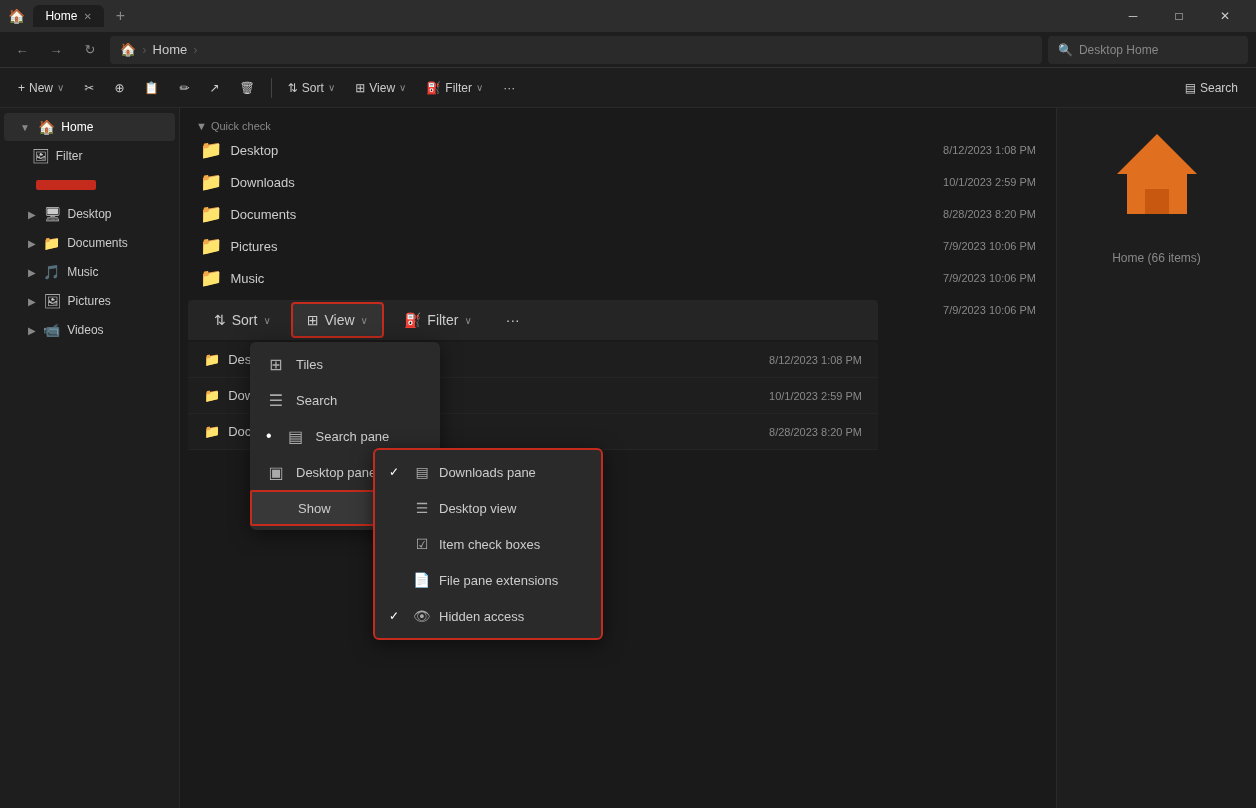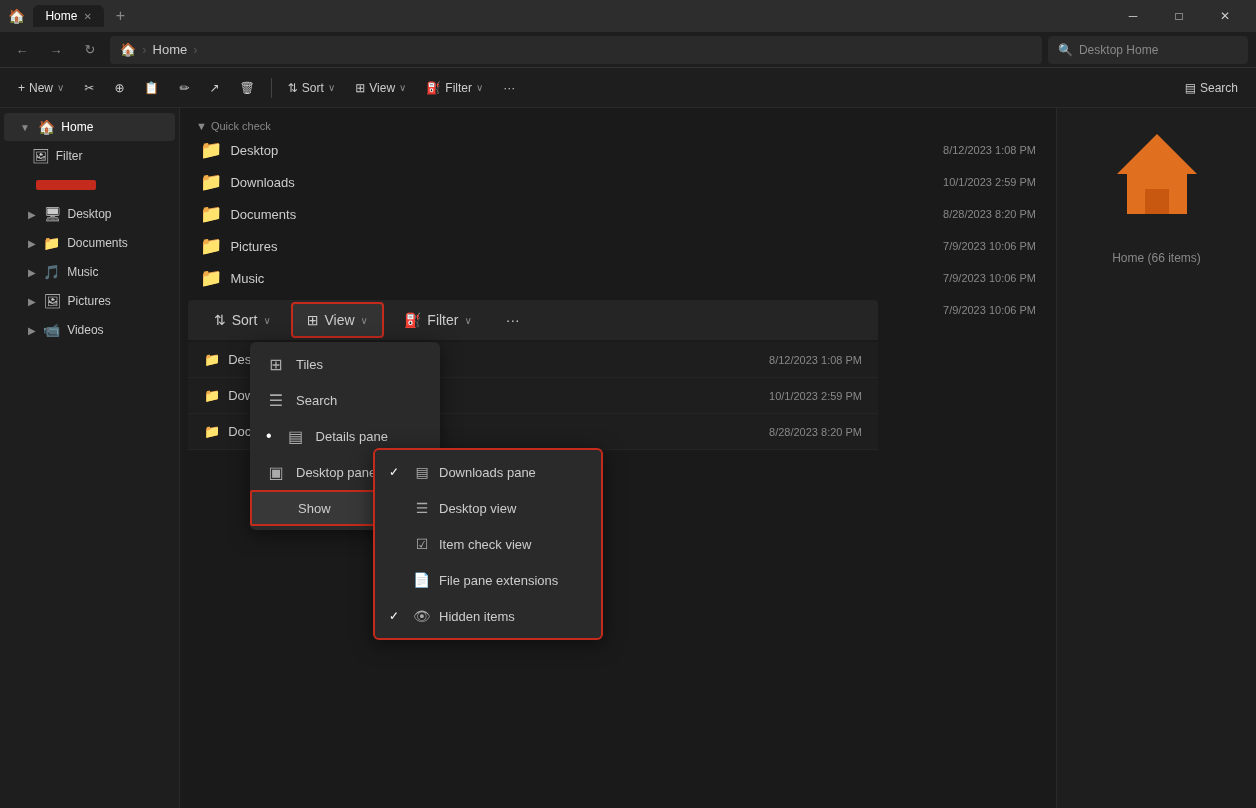--- a/index.html
+++ b/index.html
@@ -508,21 +508,21 @@
           <div class="menu-item">
             <span class="menu-icon">⊞</span>
             <span>Tiles</span>
           </div>
           <div class="menu-item">
             <span class="menu-icon">☰</span>
             <span>Search</span>
           </div>
           <div class="menu-item active-dot">
             <span class="menu-icon">▤</span>
-            <span>Details pane</span>
+            <span>Search pane</span>
           </div>
           <div class="menu-item">
             <span class="menu-icon">▣</span>
             <span>Desktop pane</span>
           </div>
           <div class="menu-item with-submenu show-highlighted">
             <div style="display:flex; align-items:center; gap:10px;">
               <span class="menu-icon"> </span>
               <span>Show</span>
             </div>
@@ -537,31 +537,31 @@
             <span>Downloads pane</span>
           </div>
           <div class="submenu-item">
             <span class="check"> </span>
             <span class="s-icon">☰</span>
             <span>Desktop view</span>
           </div>
           <div class="submenu-item">
             <span class="check"> </span>
             <span class="s-icon">☑</span>
-            <span>Item check view</span>
+            <span>Item check boxes</span>
           </div>
           <div class="submenu-item">
             <span class="check"> </span>
             <span class="s-icon">📄</span>
             <span>File pane extensions</span>
           </div>
           <div class="submenu-item">
             <span class="check">✓</span>
             <span class="s-icon">👁</span>
-            <span>Hidden items</span>
+            <span>Hidden access</span>
           </div>
         </div>
 
         <div style="position:absolute; top:42px; left:0; width:690px;">
           <div class="main-file-row">
             <div class="fn">
               <span>📁</span>
               <span>Desktop</span>
             </div>
             <span class="fd">8/12/2023 1:08 PM</span>

